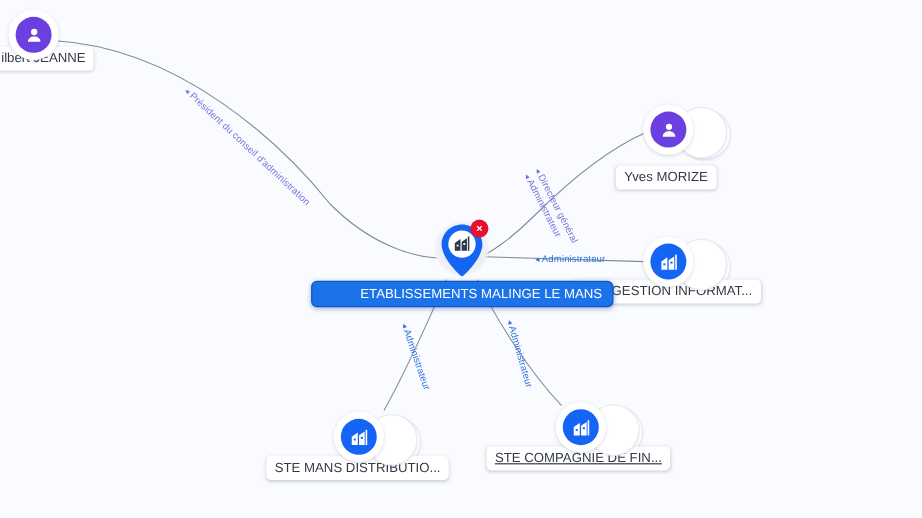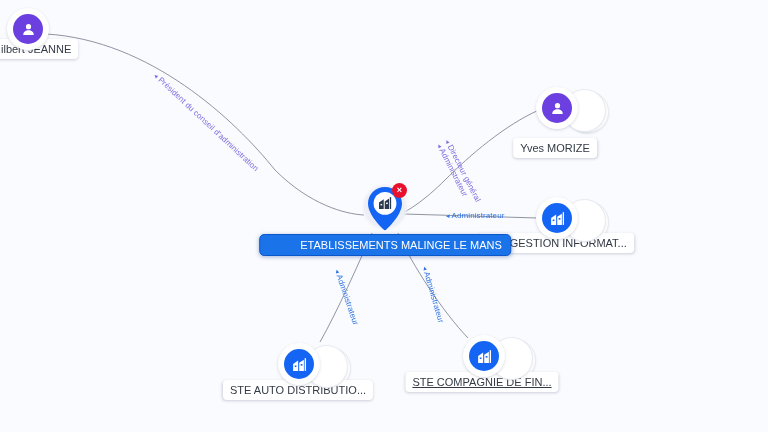--- a/index.html
+++ b/index.html
@@ -256,17 +256,17 @@
             </svg>
           </div>
         </div>
       </div>
     </div>
   <div id="label-layer">
       <div class="label" style="left: -6px; top: 39px; transform: none;">ilbert JEANNE</div>
       <div class="label" style="left: 555px; top: 138px; text-align: right;">Yves MORIZE</div>
       <div class="label selected" style="left: 385px; top: 234px; padding-left: 40px;">ETABLISSEMENTS MALINGE LE MANS</div>
       <div class="label" style="left: 556px; top: 233px;">STE GESTION INFORMAT...</div>
-      <div class="label" style="left: 298px; top: 380px;">STE AUTO DISTRIBUTIO...</div>
+      <div class="label" style="left: 298px; top: 380px;">STE MANS DISTRIBUTIO...</div>
       <div class="label" style="left: 482px; top: 372px; text-decoration: underline;">STE COMPAGNIE DE FIN...</div>
     </div>
 
 </div>
 
 </body></html>

